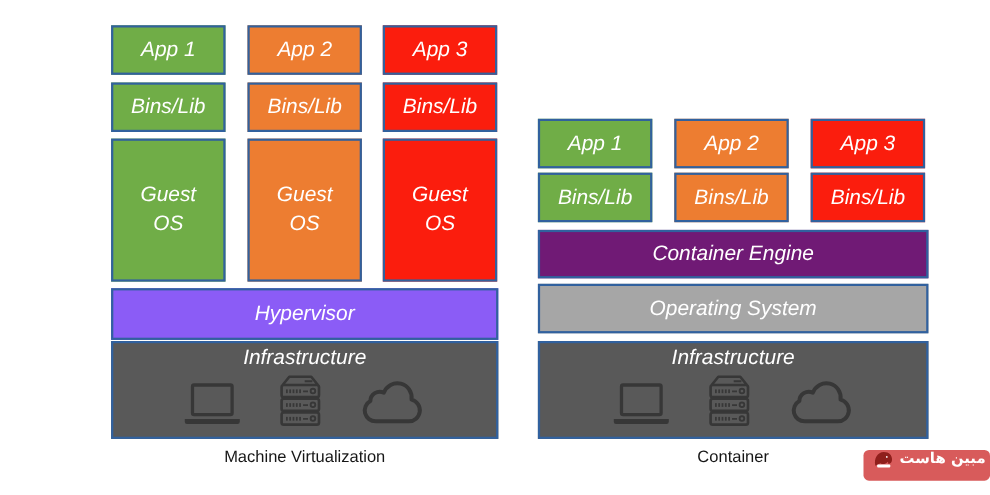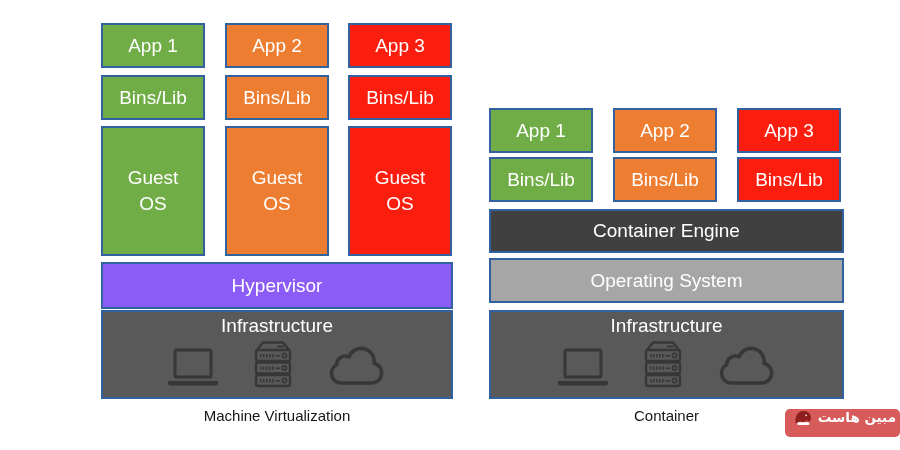--- a/index.html
+++ b/index.html
@@ -4,21 +4,21 @@
 <style>
   html,body{margin:0;padding:0;}
   .stage{
     position:relative; width:900px; height:450px; background:#ffffff;
     font-family:"Liberation Sans", sans-serif; overflow:hidden;
   }
   .box{
     position:absolute; box-sizing:border-box;
     border:2px solid #31619E;
     display:flex; align-items:center; justify-content:center;
-    color:#ffffff; font-size:19px; text-align:center;
+    color:#ffffff; font-size:19px; text-align:center;font-style:italic;
   }
   .stack-col .box{left:0; width:104px;}
   .app-row{height:45px;}
   .bins-row{height:45px;}
   .guestos{height:130px; flex-direction:column; line-height:1.35;}
   .bar{left:0;}
   .infra{flex-direction:column; justify-content:flex-start; padding-top:4px;}
   .infra-title{font-size:19px; line-height:1.1;}
   .icons-row{
     display:flex; align-items:flex-end; gap:30px; margin-top:3px;
@@ -127,21 +127,21 @@
   <div class="stack-col" style="position:absolute;left:613px;top:0;">
     <div class="box app-row" style="top: 108px; background: rgb(237, 125, 49); border-color: rgb(49, 97, 158);">App 2</div>
     <div class="box bins-row" style="top: 157px; background: rgb(237, 125, 49); border-color: rgb(49, 97, 158);">Bins/Lib</div>
   </div>
 
   <div class="stack-col" style="position:absolute;left:737px;top:0;">
     <div class="box app-row" style="top: 108px; background: rgb(251, 29, 13); border-color: rgb(49, 97, 158);">App 3</div>
     <div class="box bins-row" style="top: 157px; background: rgb(251, 29, 13); border-color: rgb(49, 97, 158);">Bins/Lib</div>
   </div>
 
-  <div class="box bar" style="left: 489px; top: 209px; width: 355px; height: 44px; background: #404040; border-color: rgb(49, 97, 158);">Container Engine</div>
+  <div class="box bar" style="left: 489px; top: 209px; width: 355px; height: 44px; background: #701a75; border-color: rgb(49, 97, 158);">Container Engine</div>
 
   <div class="box bar" style="left: 489px; top: 258px; width: 355px; height: 45px; background: rgb(166, 166, 166); border-color: rgb(49, 97, 158);">Operating System</div>
 
   <div class="box bar infra" style="left: 489px; top: 310px; width: 355px; height: 89px; background: rgb(89, 89, 89); border-color: rgb(49, 97, 158);">
     <div class="infra-title">Infrastructure</div>
     <div class="icons-row" style="color: rgb(55, 55, 55);">
       <svg class="icon" width="54" height="40" viewBox="0 0 54 40">
         <rect x="9" y="2" width="36" height="27" rx="1.5" fill="none" stroke="currentColor" stroke-width="3"></rect>
         <path d="M2 33 h50 v2.5 a2 2 0 0 1 -2 2 h-46 a2 2 0 0 1 -2 -2 z" fill="currentColor"></path>
       </svg>

